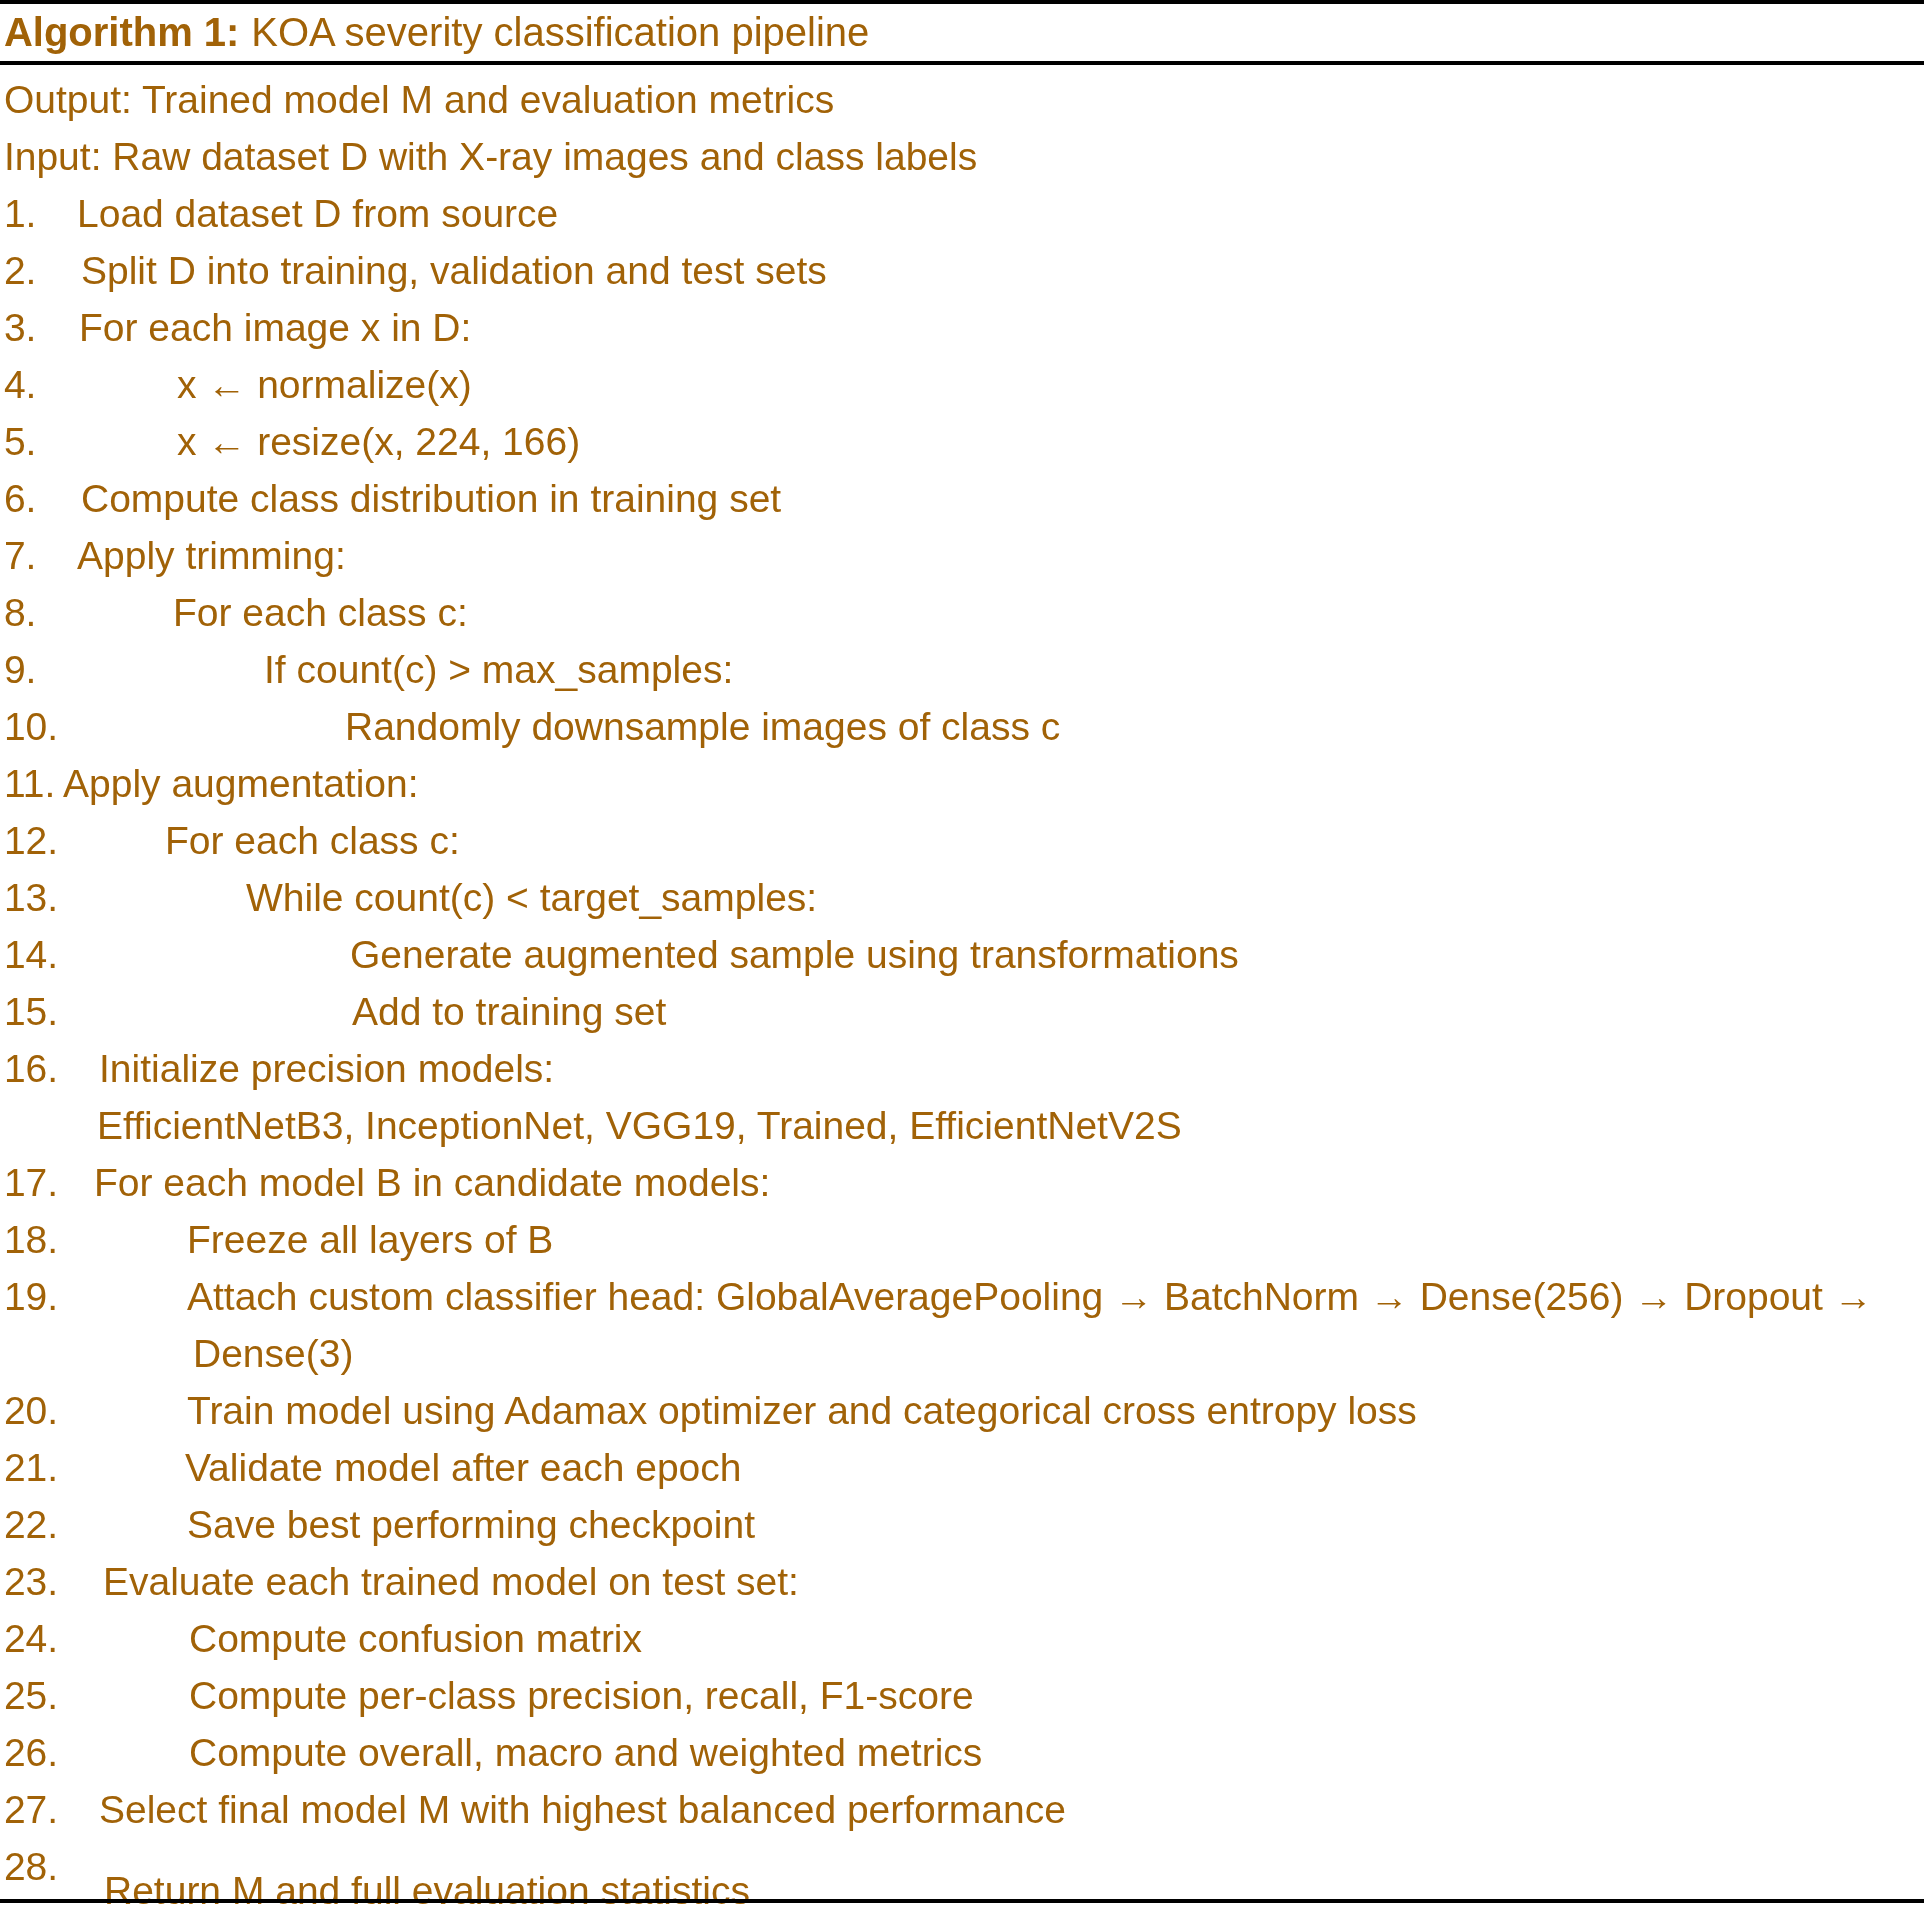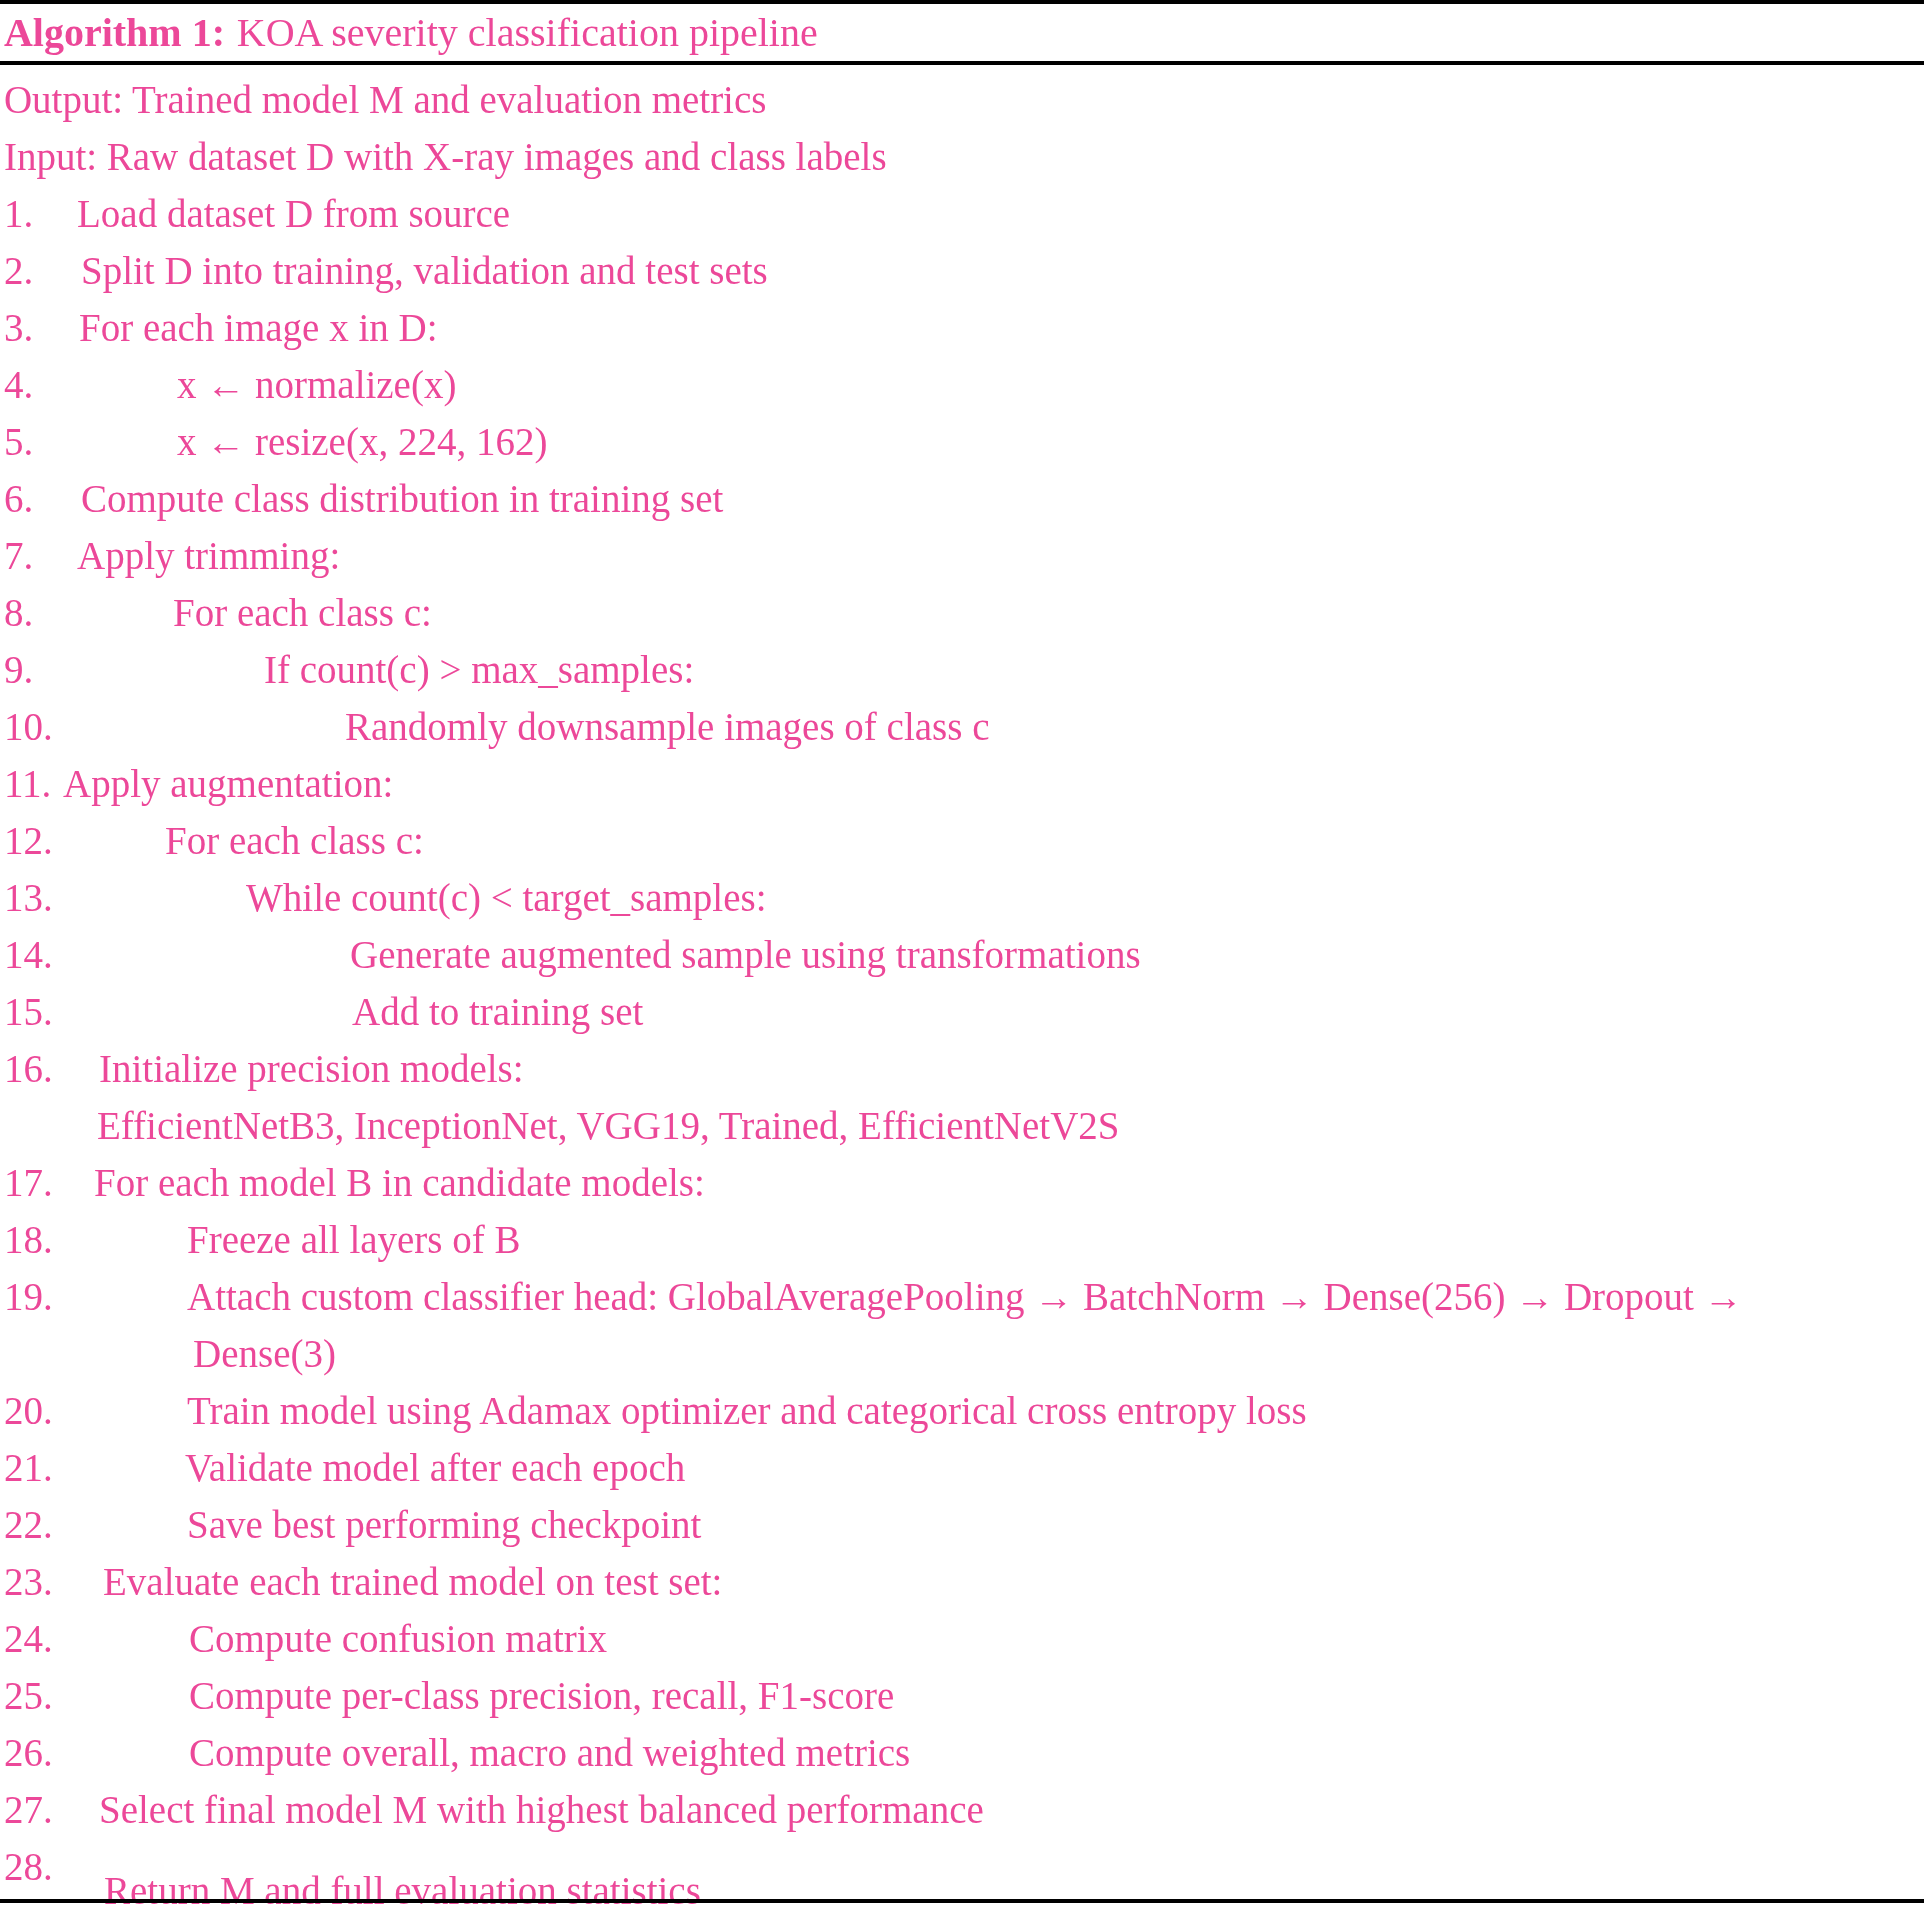--- a/index.html
+++ b/index.html
@@ -5,22 +5,22 @@
   html, body {
     margin: 0;
     padding: 0;
     background: #ffffff;
   }
   #algorithm-figure {
     position: relative;
     width: 1925px;
     height: 1905px;
     background: #ffffff;
-    color: #ec4899;
-    font-family: Liberation Serif, serif;
+    color: #a16207;
+    font-family: Liberation Sans, sans-serif;
     overflow: hidden;
     box-sizing: border-box;
   }
   .rule {
     width: 1925px;
     height: 3.9px;
     background: #000000;
   }
   #title-row {
     height: 57px;
@@ -71,21 +71,21 @@
 
   <div class="rule"></div>
 
   <div id="lines-container">
       <div class="algo-line"><span class="line-text" style="margin-left: 3.9px;">Output: Trained model M and evaluation metrics</span></div>
       <div class="algo-line"><span class="line-text" style="margin-left: 3.9px;">Input: Raw dataset D with X-ray images and class labels</span></div>
       <div class="algo-line"><span class="line-number">1.</span><span class="line-text" style="margin-left: 77px;">Load dataset D from source</span></div>
       <div class="algo-line"><span class="line-number">2.</span><span class="line-text" style="margin-left: 81px;">Split D into training, validation and test sets</span></div>
       <div class="algo-line"><span class="line-number">3.</span><span class="line-text" style="margin-left: 79px;">For each image x in D:</span></div>
       <div class="algo-line"><span class="line-number">4.</span><span class="line-text" style="margin-left: 177px;">x ← normalize(x)</span></div>
-      <div class="algo-line"><span class="line-number">5.</span><span class="line-text" style="margin-left: 177px;">x ← resize(x, 224, 162)</span></div>
+      <div class="algo-line"><span class="line-number">5.</span><span class="line-text" style="margin-left: 177px;">x ← resize(x, 224, 166)</span></div>
       <div class="algo-line"><span class="line-number">6.</span><span class="line-text" style="margin-left: 81px;">Compute class distribution in training set</span></div>
       <div class="algo-line"><span class="line-number">7.</span><span class="line-text" style="margin-left: 77px;">Apply trimming:</span></div>
       <div class="algo-line"><span class="line-number">8.</span><span class="line-text" style="margin-left: 173px;">For each class c:</span></div>
       <div class="algo-line"><span class="line-number">9.</span><span class="line-text" style="margin-left: 264px;">If count(c) &gt; max_samples:</span></div>
       <div class="algo-line"><span class="line-number">10.</span><span class="line-text" style="margin-left: 345px;">Randomly downsample images of class c</span></div>
       <div class="algo-line"><span class="line-number">11.</span><span class="line-text" style="margin-left: 63px;">Apply augmentation:</span></div>
       <div class="algo-line"><span class="line-number">12.</span><span class="line-text" style="margin-left: 165px;">For each class c:</span></div>
       <div class="algo-line"><span class="line-number">13.</span><span class="line-text" style="margin-left: 246px;">While count(c) &lt; target_samples:</span></div>
       <div class="algo-line"><span class="line-number">14.</span><span class="line-text" style="margin-left: 350px;">Generate augmented sample using transformations</span></div>
       <div class="algo-line"><span class="line-number">15.</span><span class="line-text" style="margin-left: 352px;">Add to training set</span></div>

